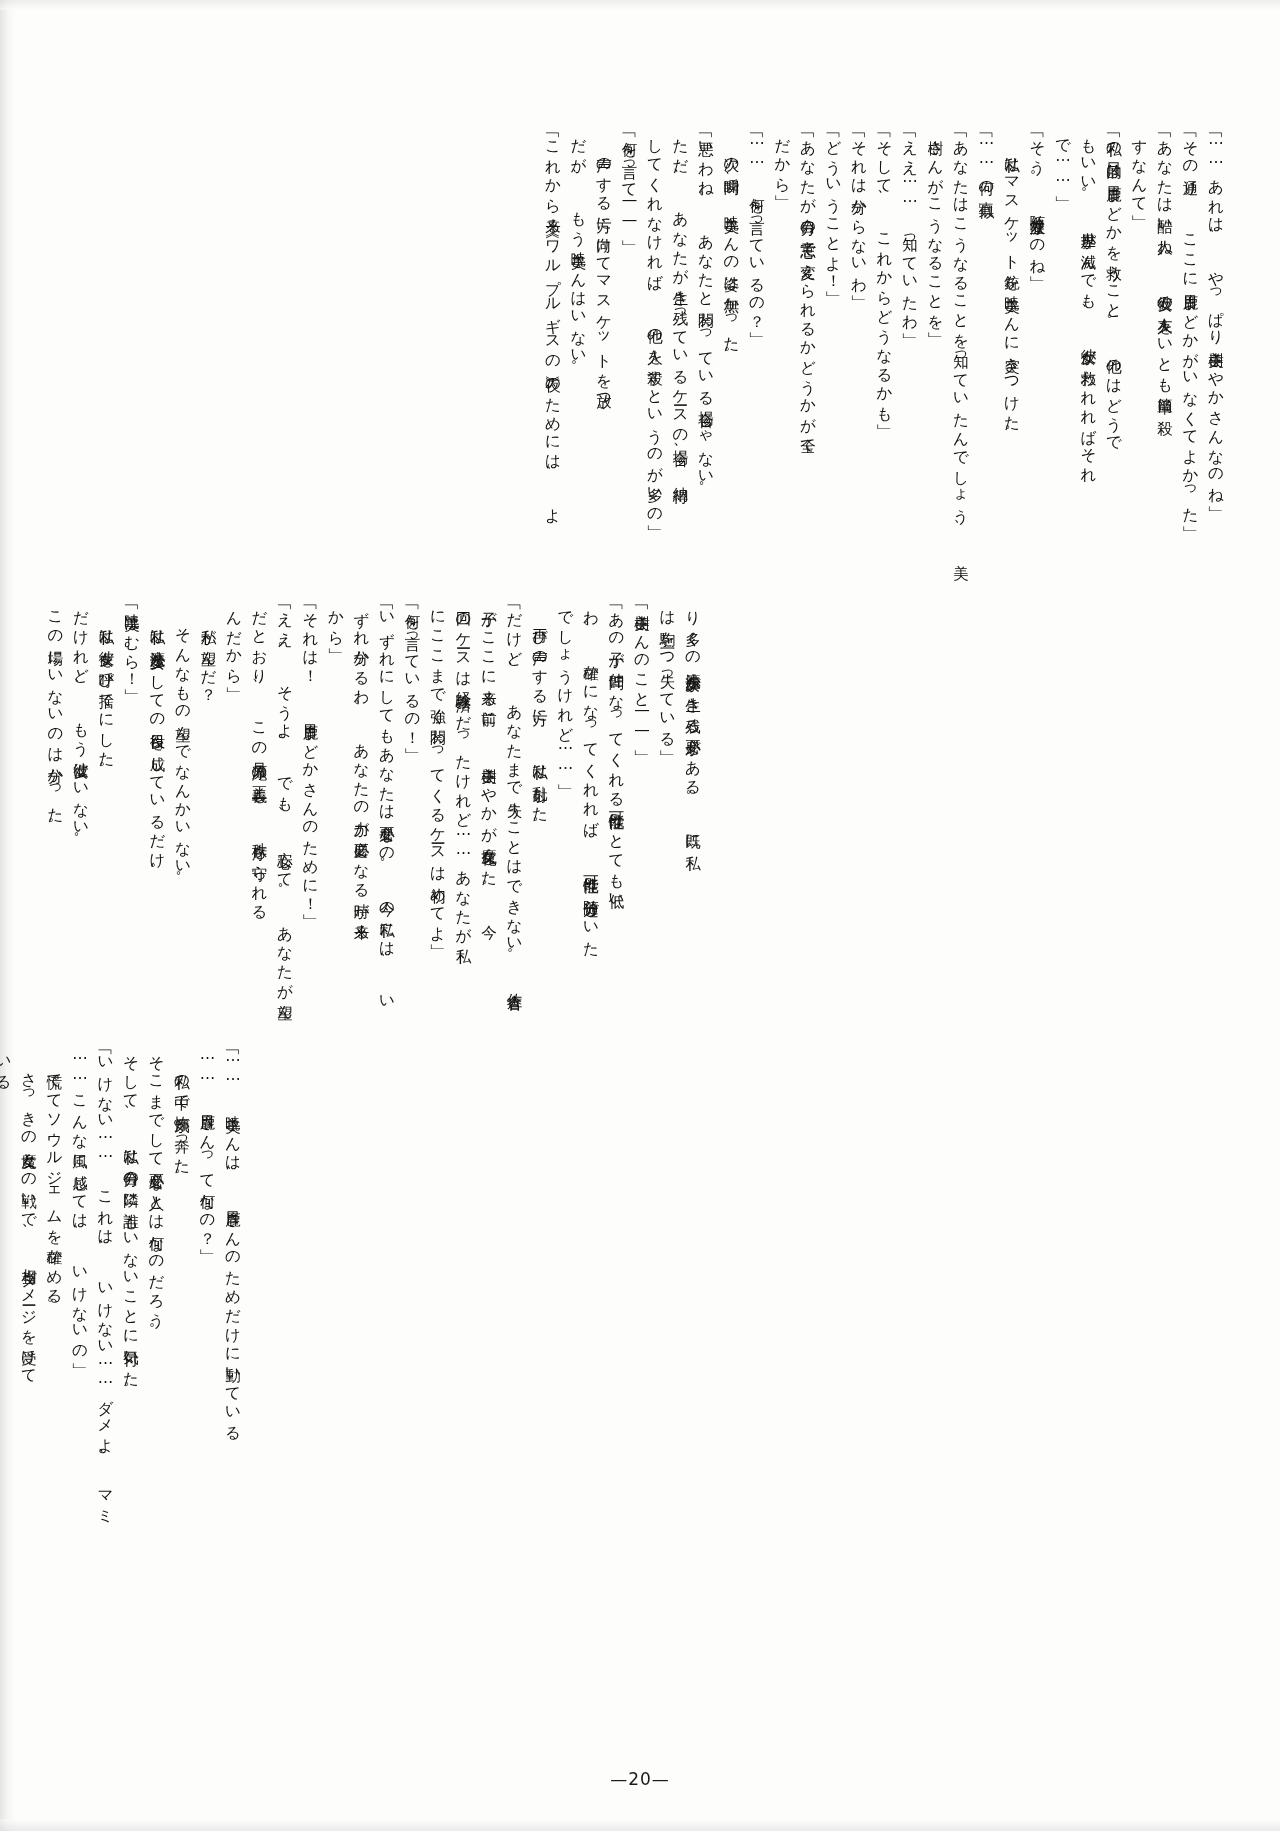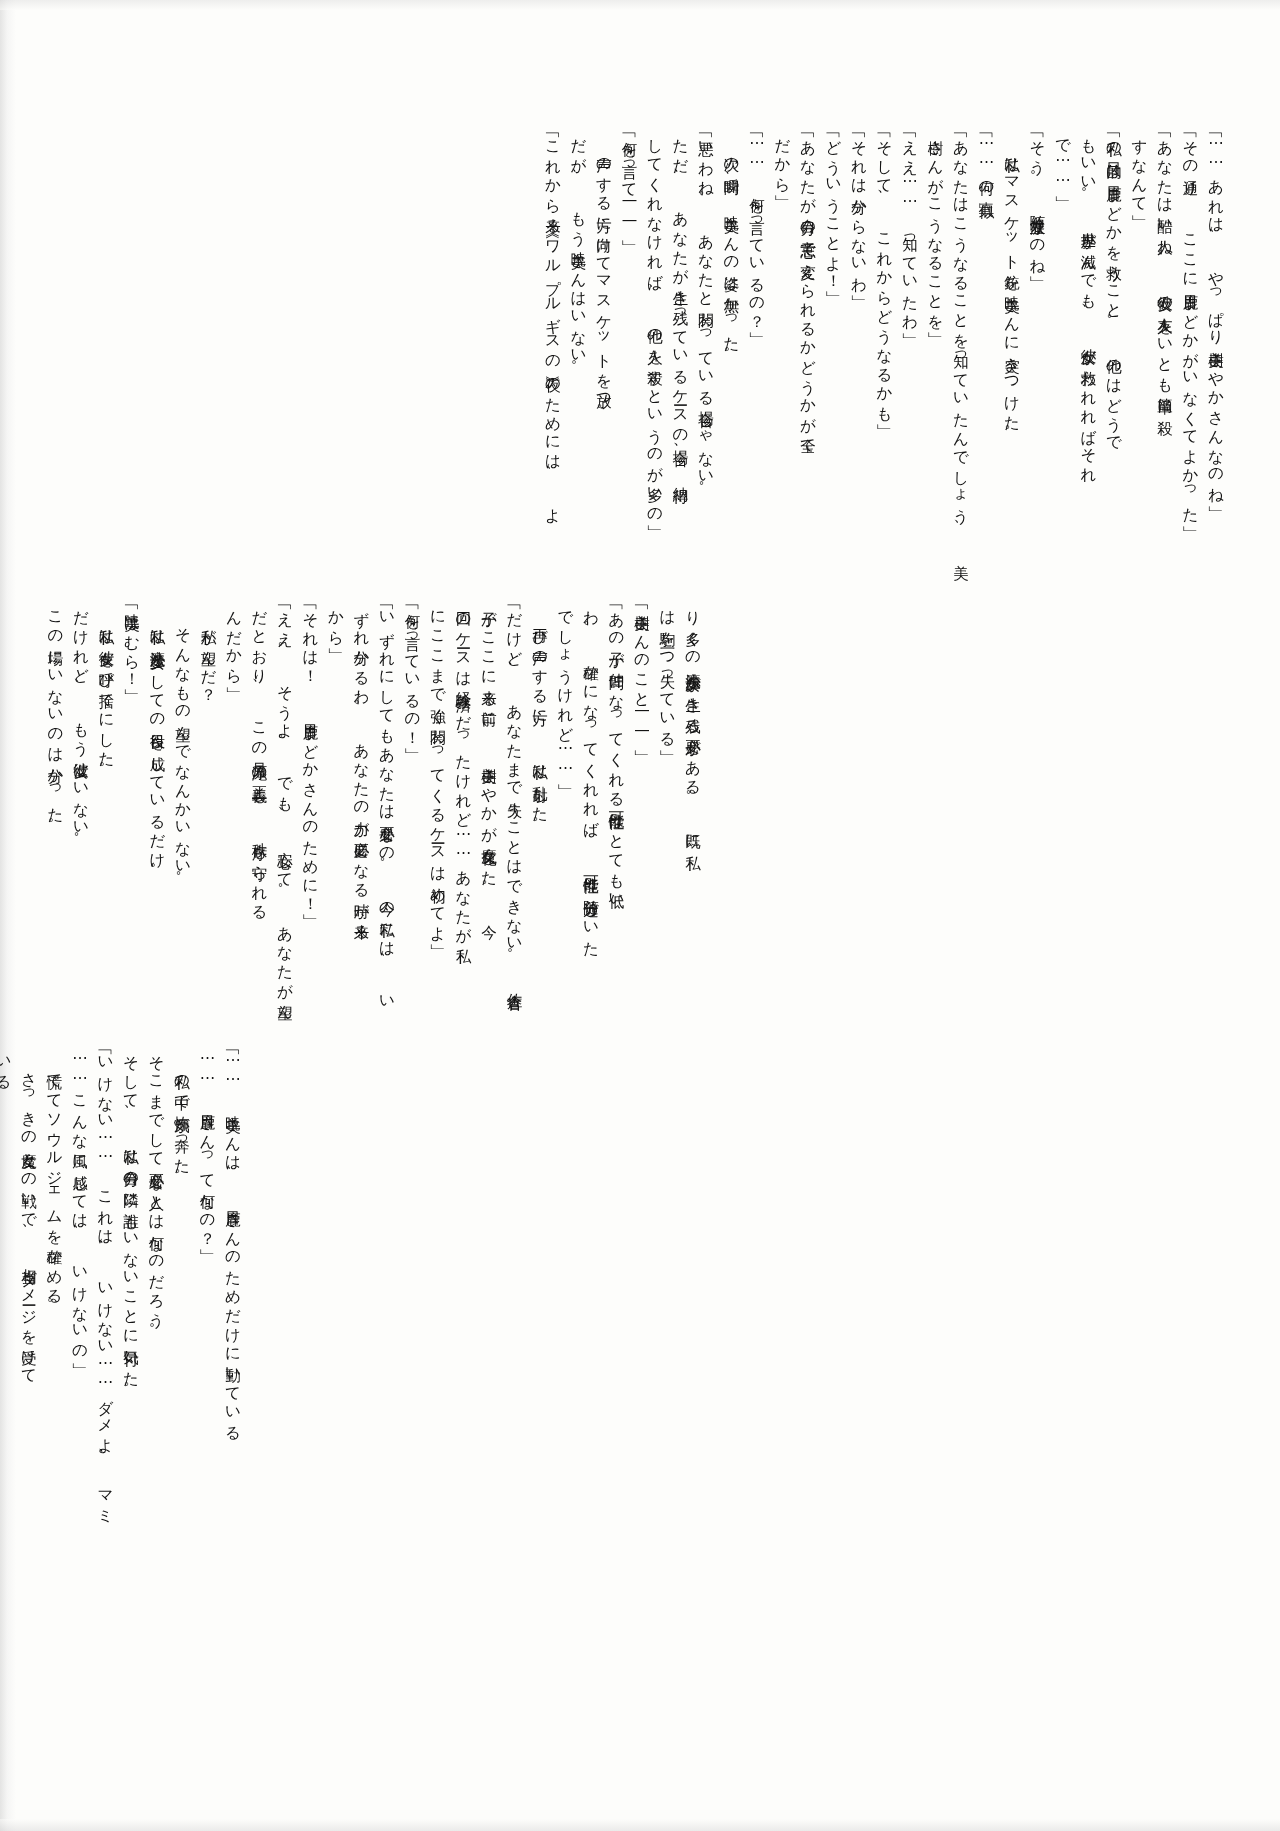--- a/index.html
+++ b/index.html
@@ -159,13 +159,14 @@
     <div class="vline">そこまでして必要な人とは何なのだろう。</div>
     <div class="vline">そして、　私は自分の隣に誰もいないことに気付いた。</div>
     <div class="vline">「いけない……　これは、　いけない……ダメよ、　マミ</div>
     <div class="vline">……こんな風に感じては、　いけないの」</div>
     <div class="vline">　慌ててソウルジェムを確かめる。</div>
     <div class="vline">　さっきの魔女との戦いで、　相当ダメージを受けて</div>
     <div class="vline">いる。</div>
 
   </div>
 
+  <div class="page-number">—20—</div>
 </div>
 
 </body></html>

